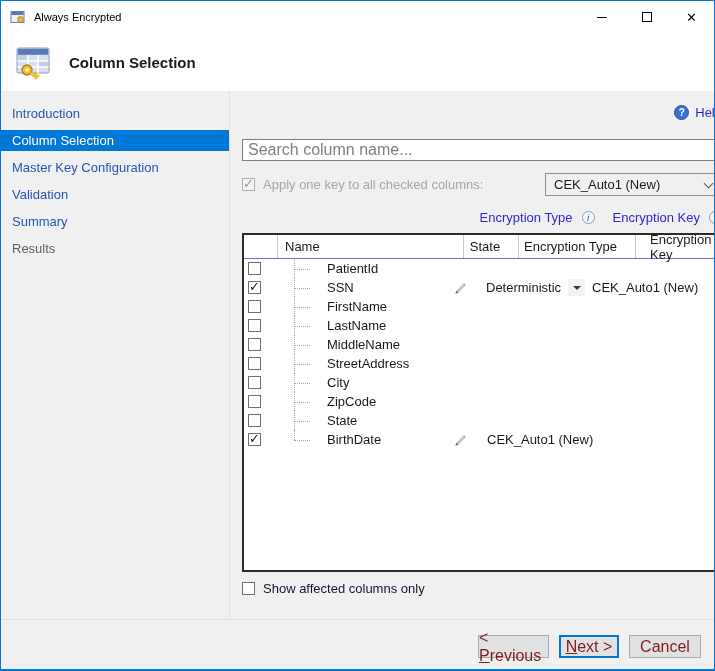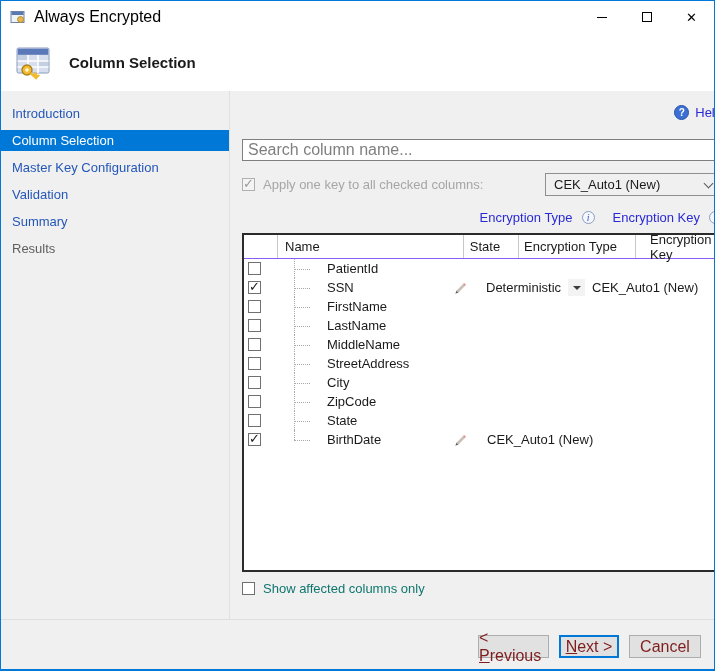--- a/index.html
+++ b/index.html
@@ -10,21 +10,21 @@
     width:715px; height:671px;
     border:1px solid #0078d7; border-bottom-width:2px;
     background:#f0f0f0;
     display:flex; flex-direction:column;
     overflow:hidden;
   }
 
   
   .titlebar { height:32px; background:#fff; display:flex; align-items:center; flex:0 0 auto; }
   .titlebar .app-icon { margin-left:9px; width:16px; height:16px; flex:0 0 auto; }
-  .titlebar .title { margin-left:8px; font-size:16px; color:#000; }
+  .titlebar .title { margin-left:8px; font-size:11px; color:#000; }
   .caption-buttons { margin-left:auto; display:flex; height:100%; }
   .cap-btn { width:45px; height:100%; display:flex; align-items:center; justify-content:center; }
   .ic-min { width:10px; height:1px; background:#000; display:block; }
   .ic-max { width:10px; height:10px; border:1px solid #000; display:block; }
   .ic-close { font-size:13px; color:#000; line-height:1; }
 
   
   .header { height:58px; background:#fff; display:flex; align-items:center; flex:0 0 auto; }
   .header .hdr-icon { margin-left:12px; width:40px; height:40px; }
   .header h1 { margin-left:16px; font-size:15px; font-weight:bold; color:#1a1a1a; }
@@ -91,21 +91,21 @@
   .g-row.child .tv { position:absolute; left:29px; top:0; bottom:0; border-left:1px dotted #a9a9a9; }
   .g-row.child.last .tv { bottom:9px; }
   .g-row.child .th { position:absolute; left:29px; top:50%; width:16px; border-top:1px dotted #a9a9a9; }
   .g-row.child .nm { padding-left:62px; }
 
   .dd-btn { position:absolute; right:2px; top:1px; width:17px; height:17px; background:#f3f3f3;
             display:flex; align-items:center; justify-content:center; }
   .dd-btn .tri { width:0; height:0; border-left:4px solid transparent; border-right:4px solid transparent; border-top:4px solid #3c3c3c; }
 
   .show-row { margin-top:8px; height:16px; display:flex; align-items:center; }
-  .show-row .show-label { margin-left:8px; color:#0f766e; }
+  .show-row .show-label { margin-left:8px; color:#0f172a; }
 
   
   .footer { flex:0 0 auto; height:50px; border-top:1px solid #dfdfdf; display:flex; justify-content:flex-end; }
   .btn { margin-top:15px; height:23px; background:#e1e1e1; border:1px solid #adadad; font-family:"Liberation Sans", sans-serif;
          font-size:16px; color:#7f1d1d; display:flex; align-items:center; justify-content:center; }
   .btn u { text-decoration:underline; }
   .btn-prev { width:71px; }
   .btn-next { width:60px; margin-left:10px; border:2px solid #0078d7; }
   .btn-cancel { width:72px; margin-left:10px; margin-right:13px; }
 </style>

